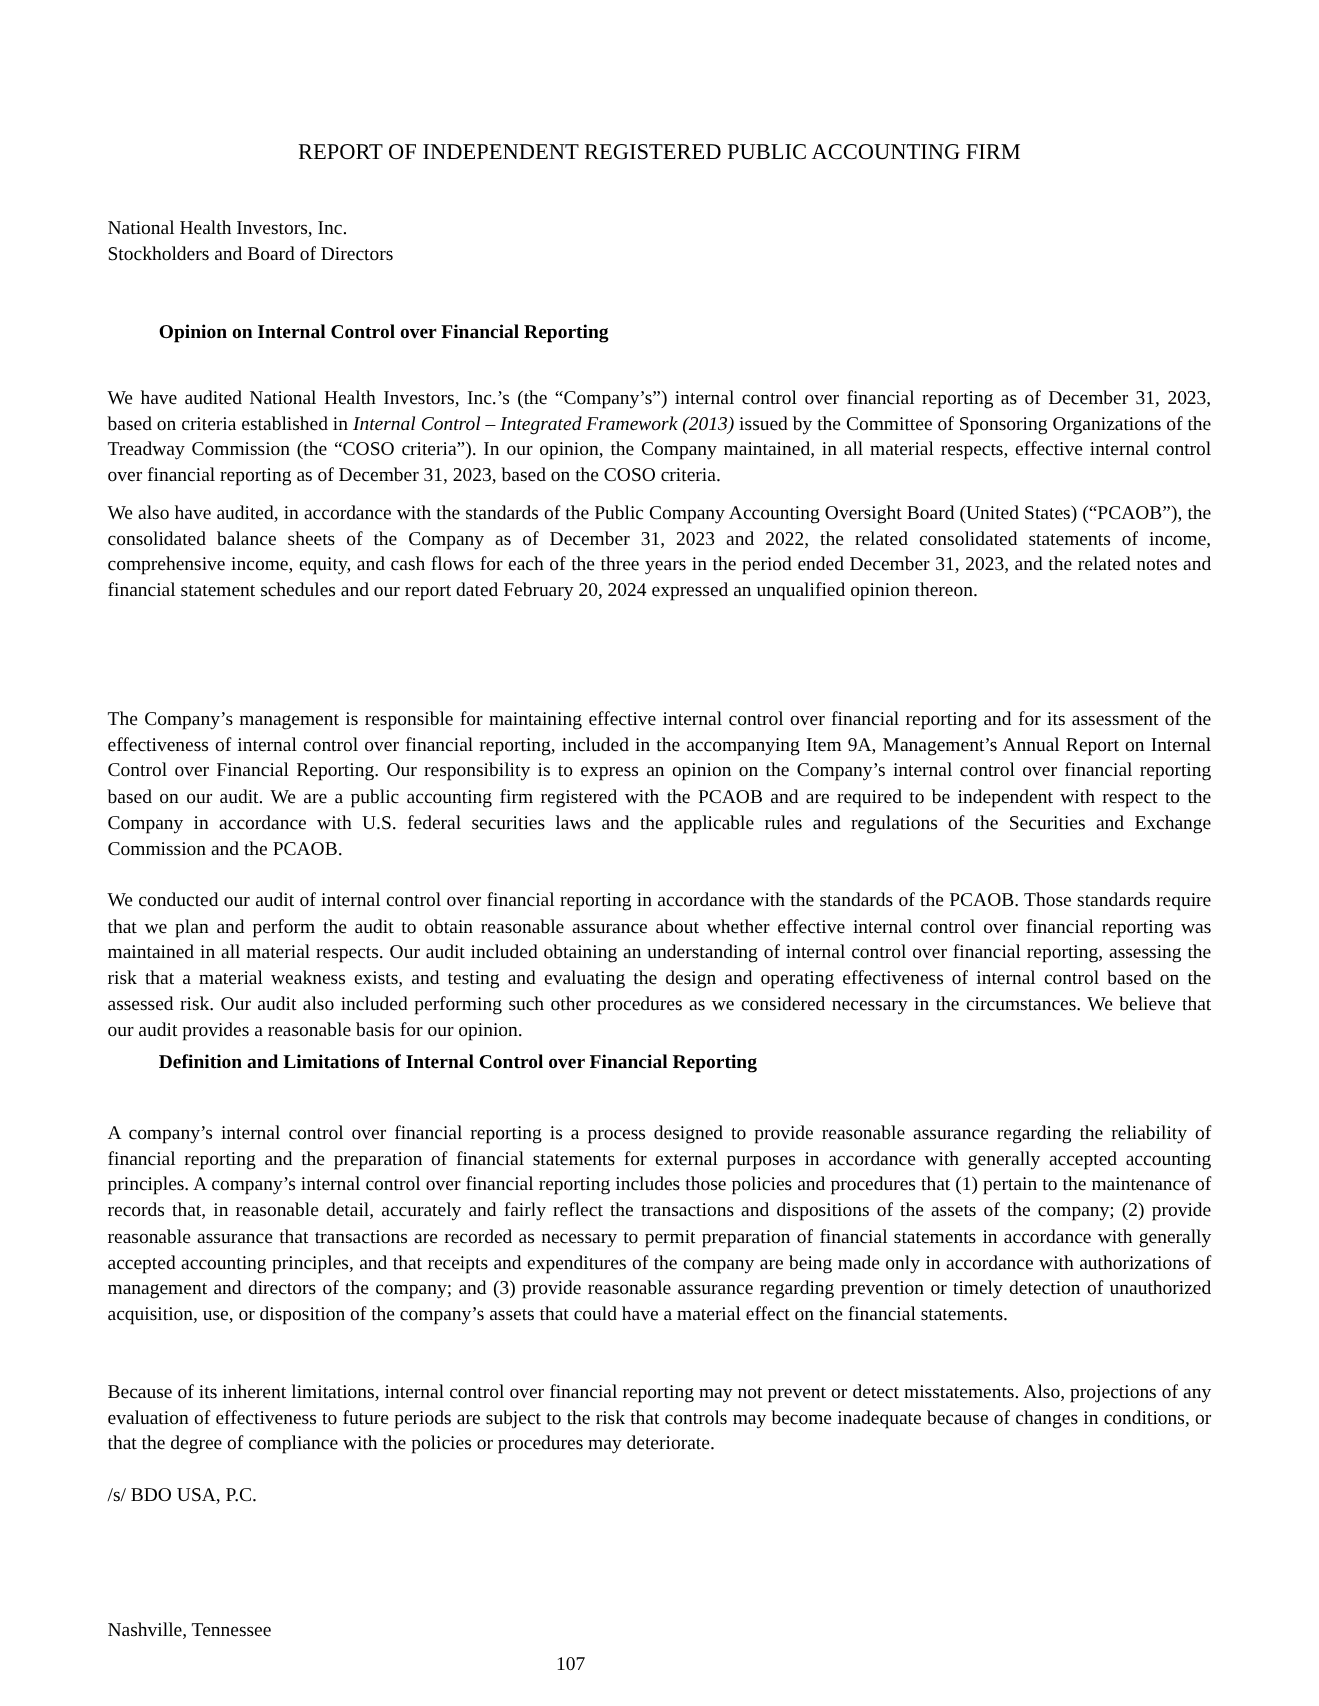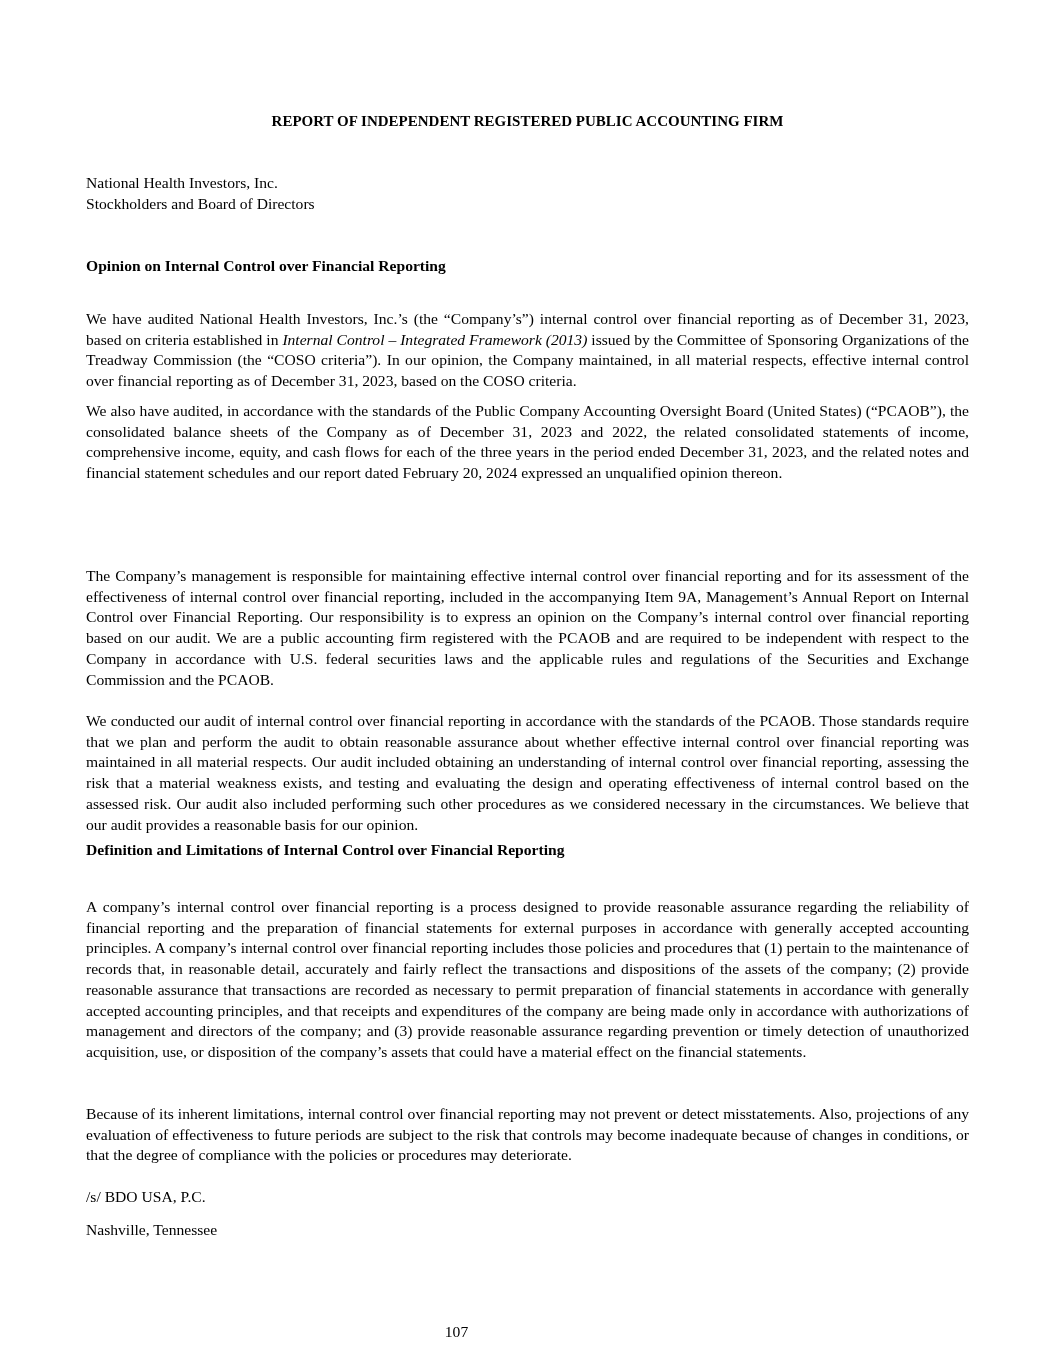--- a/index.html
+++ b/index.html
@@ -8,26 +8,26 @@
       height: 1365px;
       position: relative;
       font-family: "Liberation Serif", "DejaVu Serif", serif;
       color: #000000;
       font-size: 15.6px;
       line-height: 20.7px;
     }
     .page { position: absolute; left: 0; top: 0; width: 1055px; height: 1365px; }
     .title {
       position: absolute; left: 0; width: 1055px; top: 111px;
-      text-align: center; font-weight: bold; font-size: 15px;
+      text-align: center; font-weight: normal; font-size: 18px;
     }
     .block { position: absolute; left: 86px; width: 883px; }
     .block p { margin: 0; }
     .justify { text-align: justify; text-align-last: left; }
-    .heading { font-weight: bold; }
+    .heading { font-weight: bold; margin-left: 41px; }
     .page-number {
       position: absolute; left: 0; width: 913px; top: 1322px; text-align: center;
     }
   </style>
 </head>
 <body>
 
 <div class="page">
 
   <div class="title">REPORT OF INDEPENDENT REGISTERED PUBLIC ACCOUNTING FIRM</div>
@@ -51,19 +51,19 @@
   <div class="block justify" style="top:711px;">We conducted our audit of internal control over financial reporting in accordance with the standards of the PCAOB. Those standards require that we plan and perform the audit to obtain reasonable assurance about whether effective internal control over financial reporting was maintained in all material respects. Our audit included obtaining an understanding of internal control over financial reporting, assessing the risk that a material weakness exists, and testing and evaluating the design and operating effectiveness of internal control based on the assessed risk. Our audit also included performing such other procedures as we considered necessary in the circumstances. We believe that our audit provides a reasonable basis for our opinion.</div>
 
   <div class="block heading" style="top:840px;">Definition and Limitations of Internal Control over Financial Reporting</div>
 
   <div class="block justify" style="top:897px;">A company’s internal control over financial reporting is a process designed to provide reasonable assurance regarding the reliability of financial reporting and the preparation of financial statements for external purposes in accordance with generally accepted accounting principles. A company’s internal control over financial reporting includes those policies and procedures that (1) pertain to the maintenance of records that, in reasonable detail, accurately and fairly reflect the transactions and dispositions of the assets of the company; (2) provide reasonable assurance that transactions are recorded as necessary to permit preparation of financial statements in accordance with generally accepted accounting principles, and that receipts and expenditures of the company are being made only in accordance with authorizations of management and directors of the company; and (3) provide reasonable assurance regarding prevention or timely detection of unauthorized acquisition, use, or disposition of the company’s assets that could have a material effect on the financial statements.</div>
 
   <div class="block justify" style="top:1104px;">Because of its inherent limitations, internal control over financial reporting may not prevent or detect misstatements. Also, projections of any evaluation of effectiveness to future periods are subject to the risk that controls may become inadequate because of changes in conditions, or that the degree of compliance with the policies or procedures may deteriorate.</div>
 
   <div class="block" style="top:1187px;">/s/ BDO USA, P.C.</div>
 
-  <div class="block" style="top:1220px;">
+  <div class="block" style="top:1295px;">
     <p>Nashville, Tennessee</p>
   </div>
 
   <div class="page-number">107</div>
 
 </div>
 
 </body></html>

